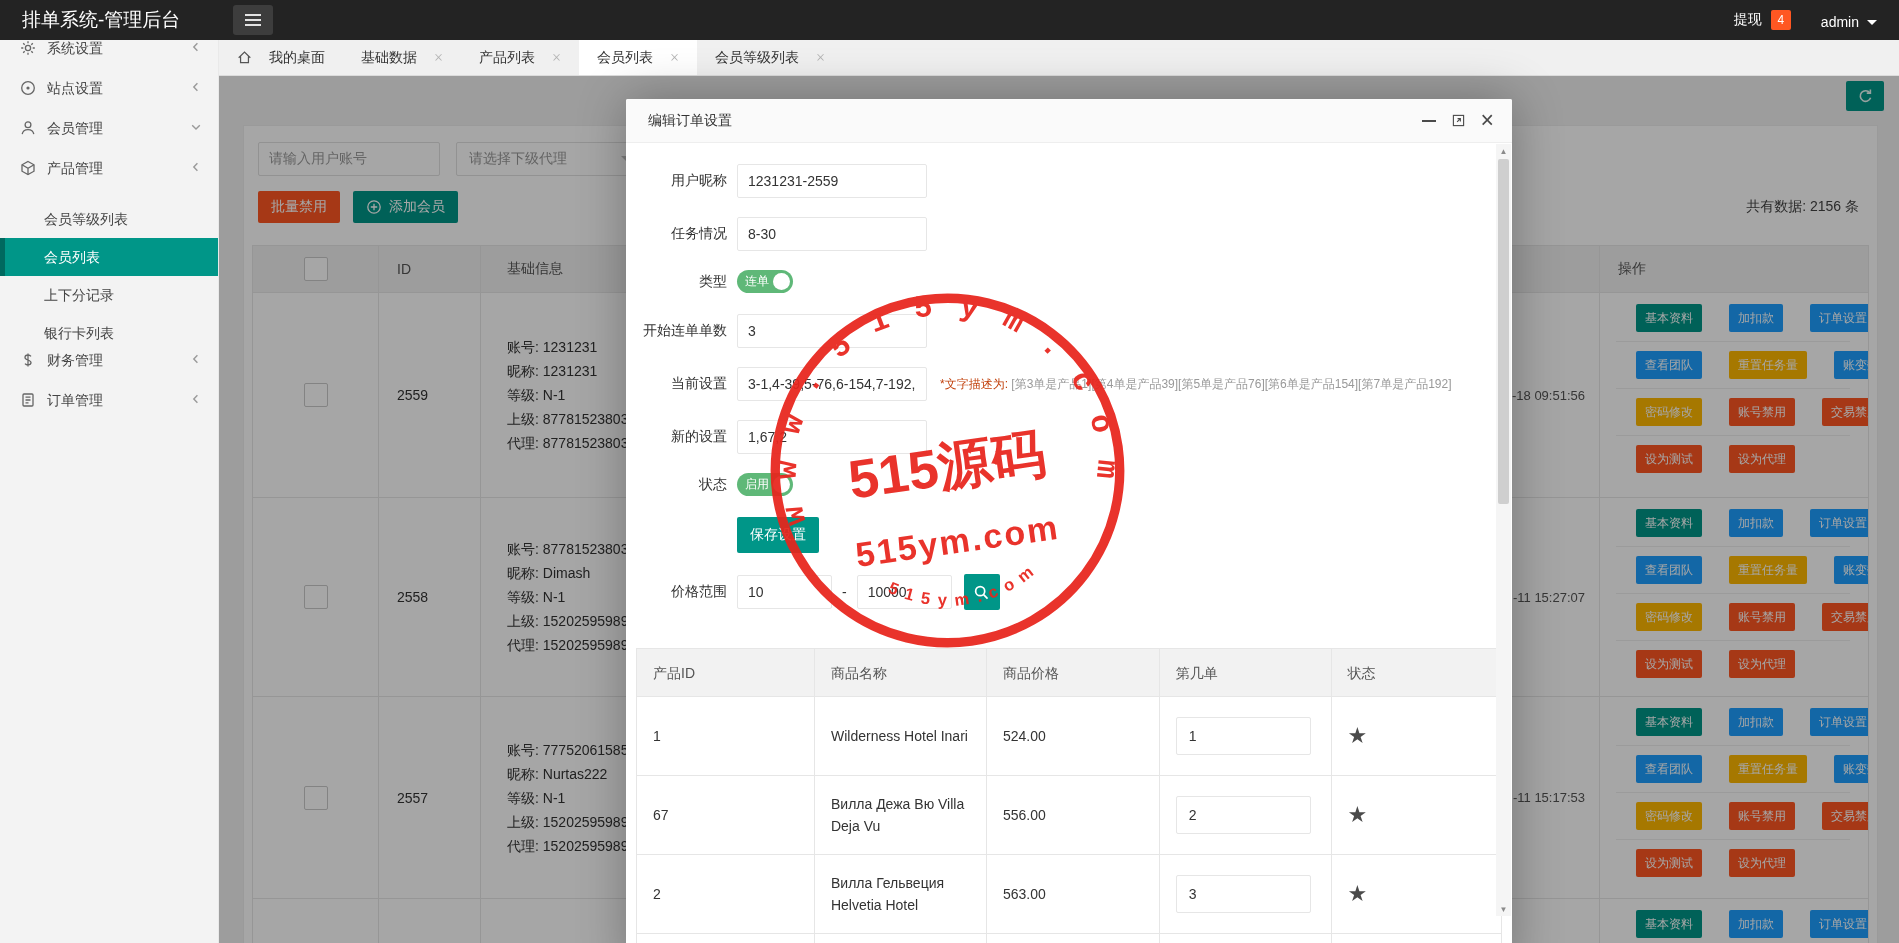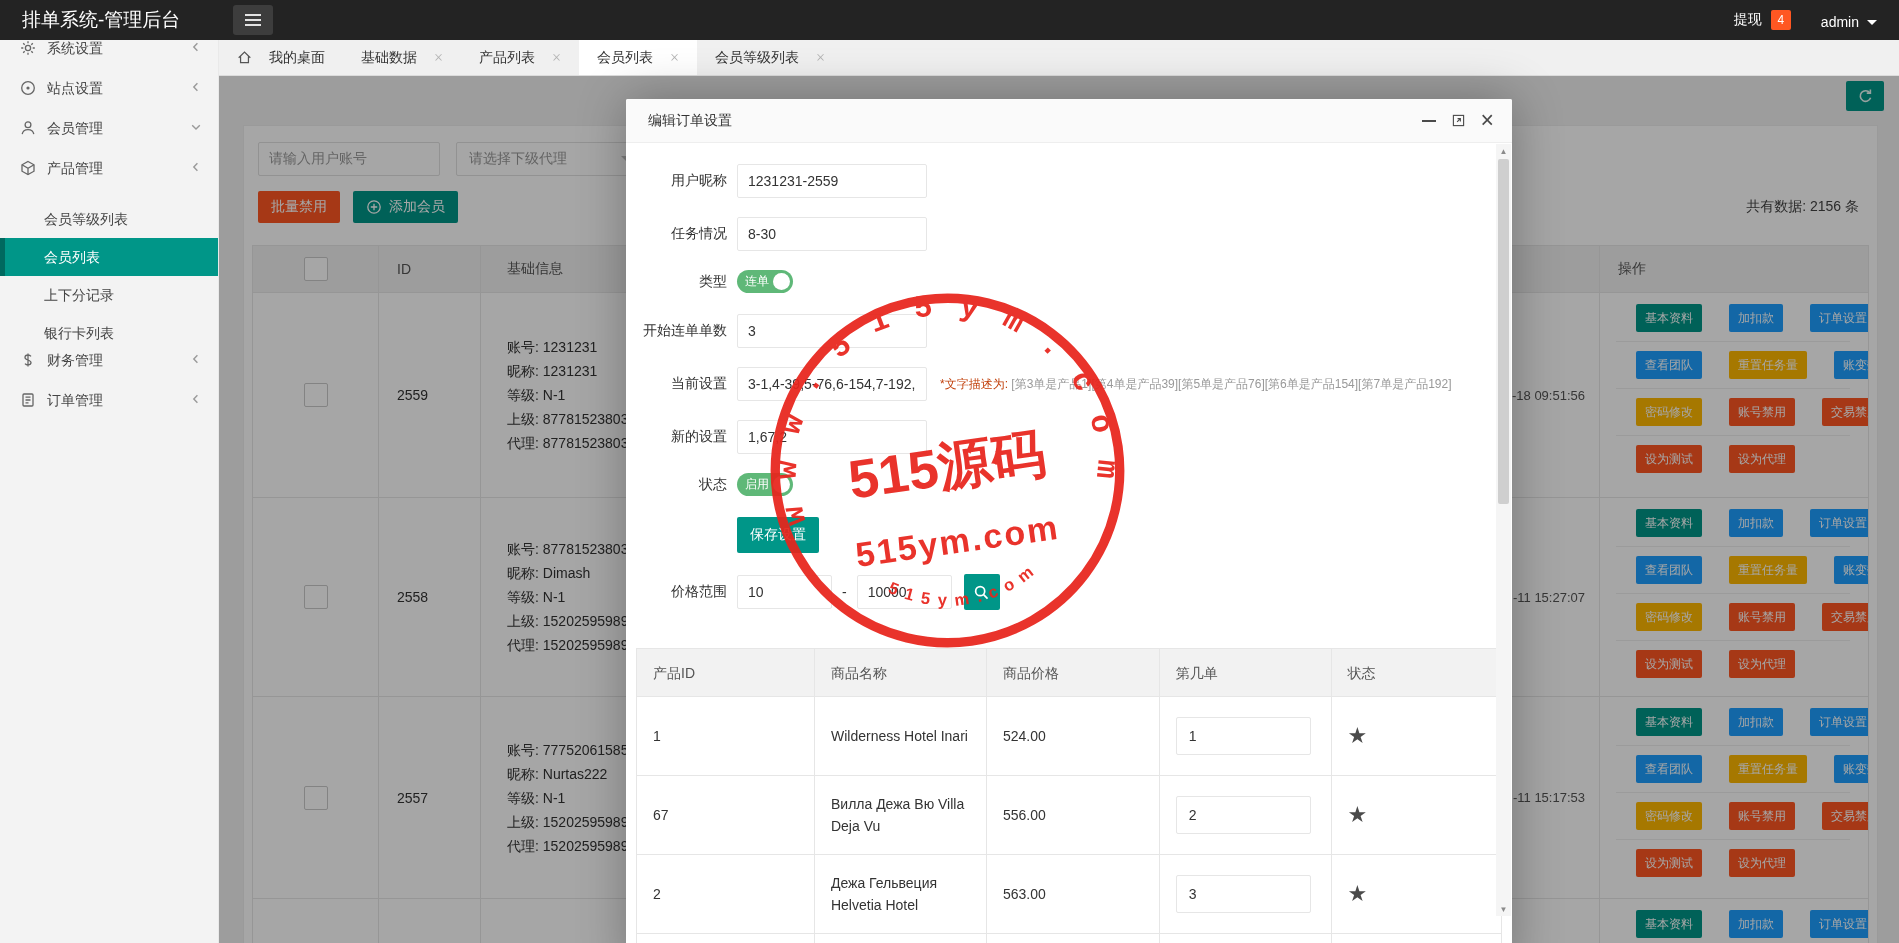--- a/index.html
+++ b/index.html
@@ -537,21 +537,21 @@
           <div class="pcell">556.00</div>
           <div class="pcell">
             <input class="order-input" value="2" style="">
           </div>
           <div class="pcell">
             <span class="star">★</span>
           </div>
         </div>
         <div class="prow body">
           <div class="pcell">2</div>
-          <div class="pcell">Дежа Гельвеция Helvetia Hotel</div>
+          <div class="pcell">Вилла Гельвеция Helvetia Hotel</div>
           <div class="pcell">563.00</div>
           <div class="pcell">
             <input class="order-input" value="3" style="">
           </div>
           <div class="pcell">
             <span class="star">★</span>
           </div>
         </div>
         <div class="prow body">
           <div class="pcell">26</div>

